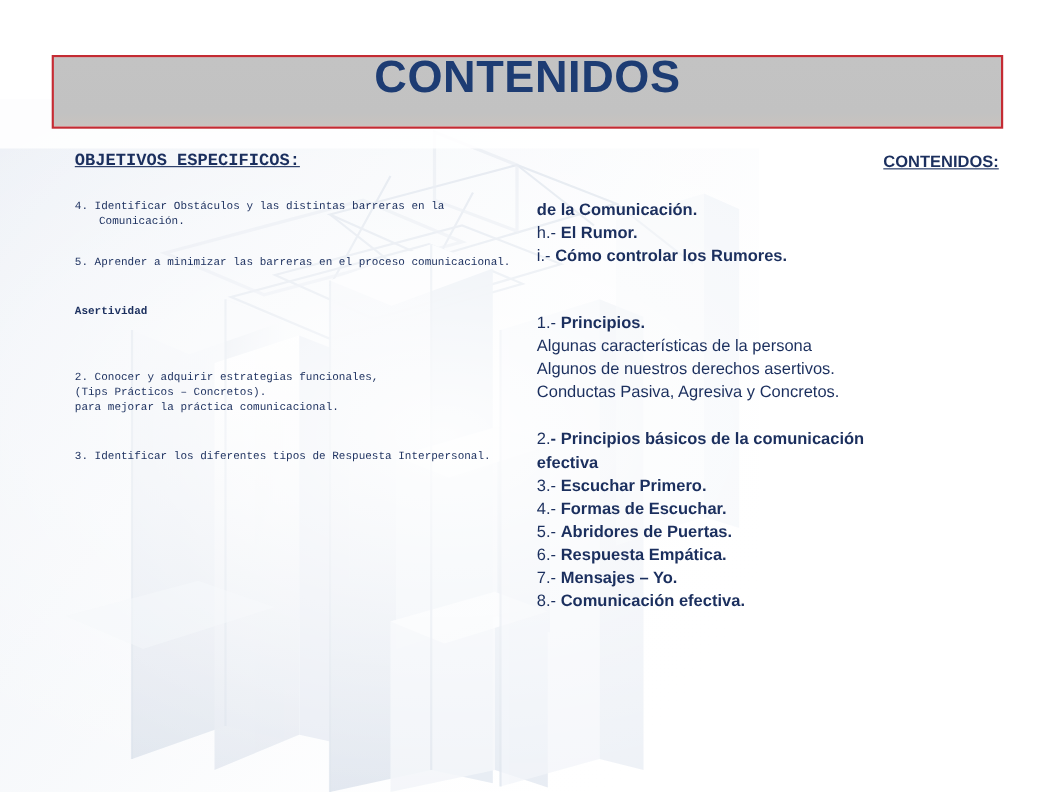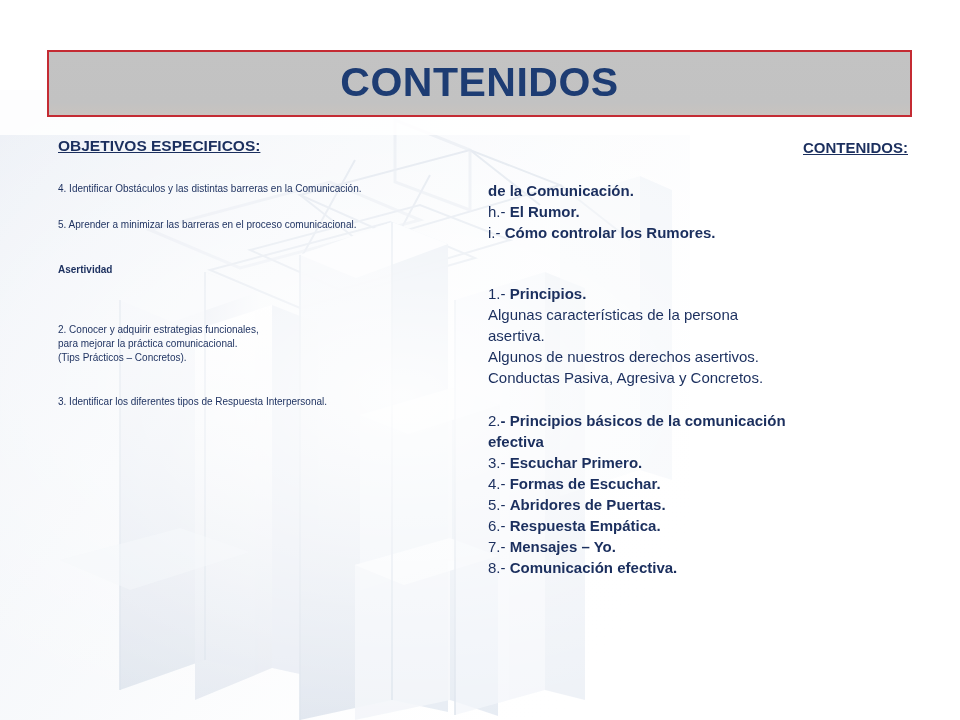--- a/index.html
+++ b/index.html
@@ -36,42 +36,42 @@
     position: absolute;
     left: 47px;
     top: 50px;
     width: 865px;
     height: 67px;
     background: linear-gradient(to bottom, #c3c3c3 0%, #c2c2c2 80%, #c8c3bf 100%);
     border: 2px solid #c42b33;
     box-sizing: border-box;
     z-index: 3;
     display: flex;
-    align-items: center;
     justify-content: center;
   }
   #title-text {
     font-size: 41px;
     font-weight: bold;
     color: #1d3c73;
     letter-spacing: 0.5px;
     line-height: 1;
     margin-top: -2px;
   }
 
   
   .col {
     position: absolute;
     z-index: 2;
     color: #1b2f5e;
   }
   #col-left {
-    left: 58px;
+    left: 68px;
     top: 136px;
     width: 400px;
+    font-family: Liberation Mono, monospace;
   }
   #col-right {
     left: 488px;
     top: 138px;
     width: 420px;
   }
 
   .heading {
     font-size: 15.5px;
     font-weight: bold;
@@ -233,22 +233,22 @@
     <div class="para para-hang">5. Aprender a minimizar las barreras en el proceso comunicacional.</div>
 
     <div class="sp-30"></div>
 
     <div class="para bold">Asertividad</div>
 
 
     <div class="sp-46"></div>
 
     <div class="para">2. Conocer y adquirir estrategias funcionales,</div>
+    <div class="para">(Tips Prácticos – Concretos).</div>
     <div class="para">para mejorar la práctica comunicacional.</div>
-    <div class="para">(Tips Prácticos – Concretos).</div>
 
     <div class="sp-30"></div>
 
     <div class="para para-hang">3. Identificar los diferentes tipos de Respuesta Interpersonal.</div>
   </div>
 
   <div id="col-right" class="col">
 
     <div class="heading-right">CONTENIDOS:</div>
 
@@ -263,21 +263,20 @@
     <div class="r-para">
       <span>i.- </span><span class="r-bold">Cómo controlar los Rumores.</span>
     </div>
 
     <div class="sp-40"></div>
 
     <div class="r-para">
       <span>1.- </span><span class="r-bold">Principios.</span>
     </div>
     <div class="r-para">Algunas características de la persona</div>
-    <div class="r-para">asertiva.</div>
     <div class="r-para">Algunos de nuestros derechos asertivos.</div>
     <div class="r-para">Conductas Pasiva, Agresiva y Concretos.</div>
 
     <div class="sp-22"></div>
 
     <div class="r-para">
       <span>2.</span><span class="r-bold">- Principios básicos de la comunicación</span>
     </div>
     <div class="r-para r-bold">efectiva</div>
 

